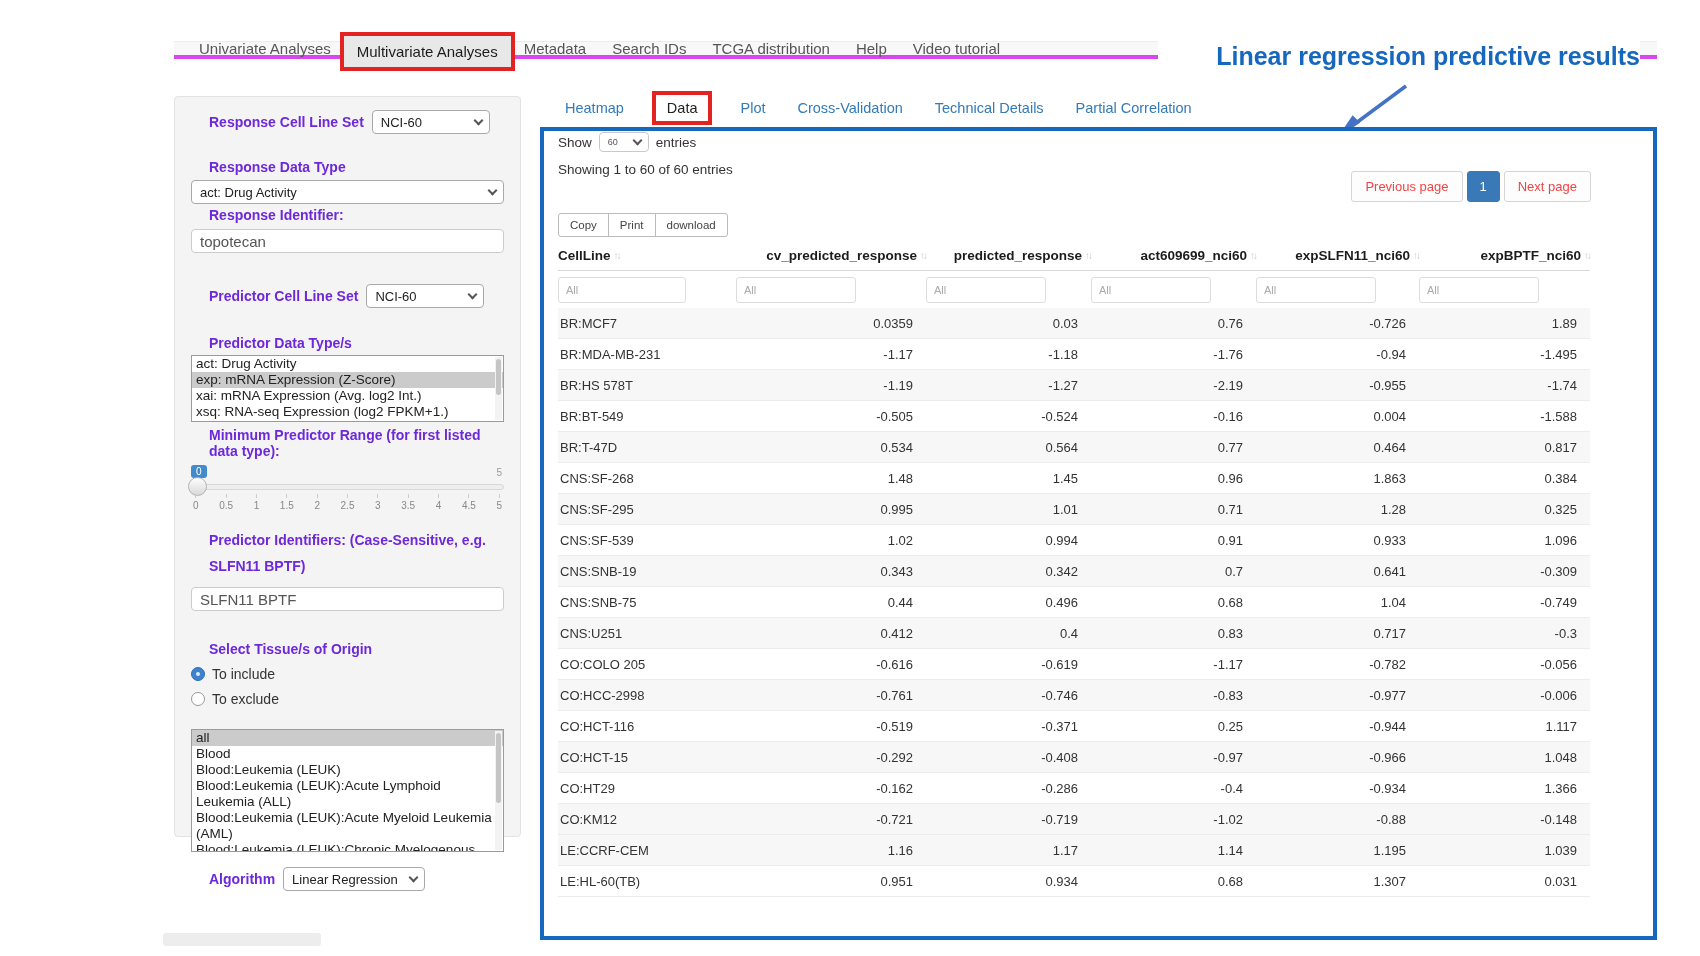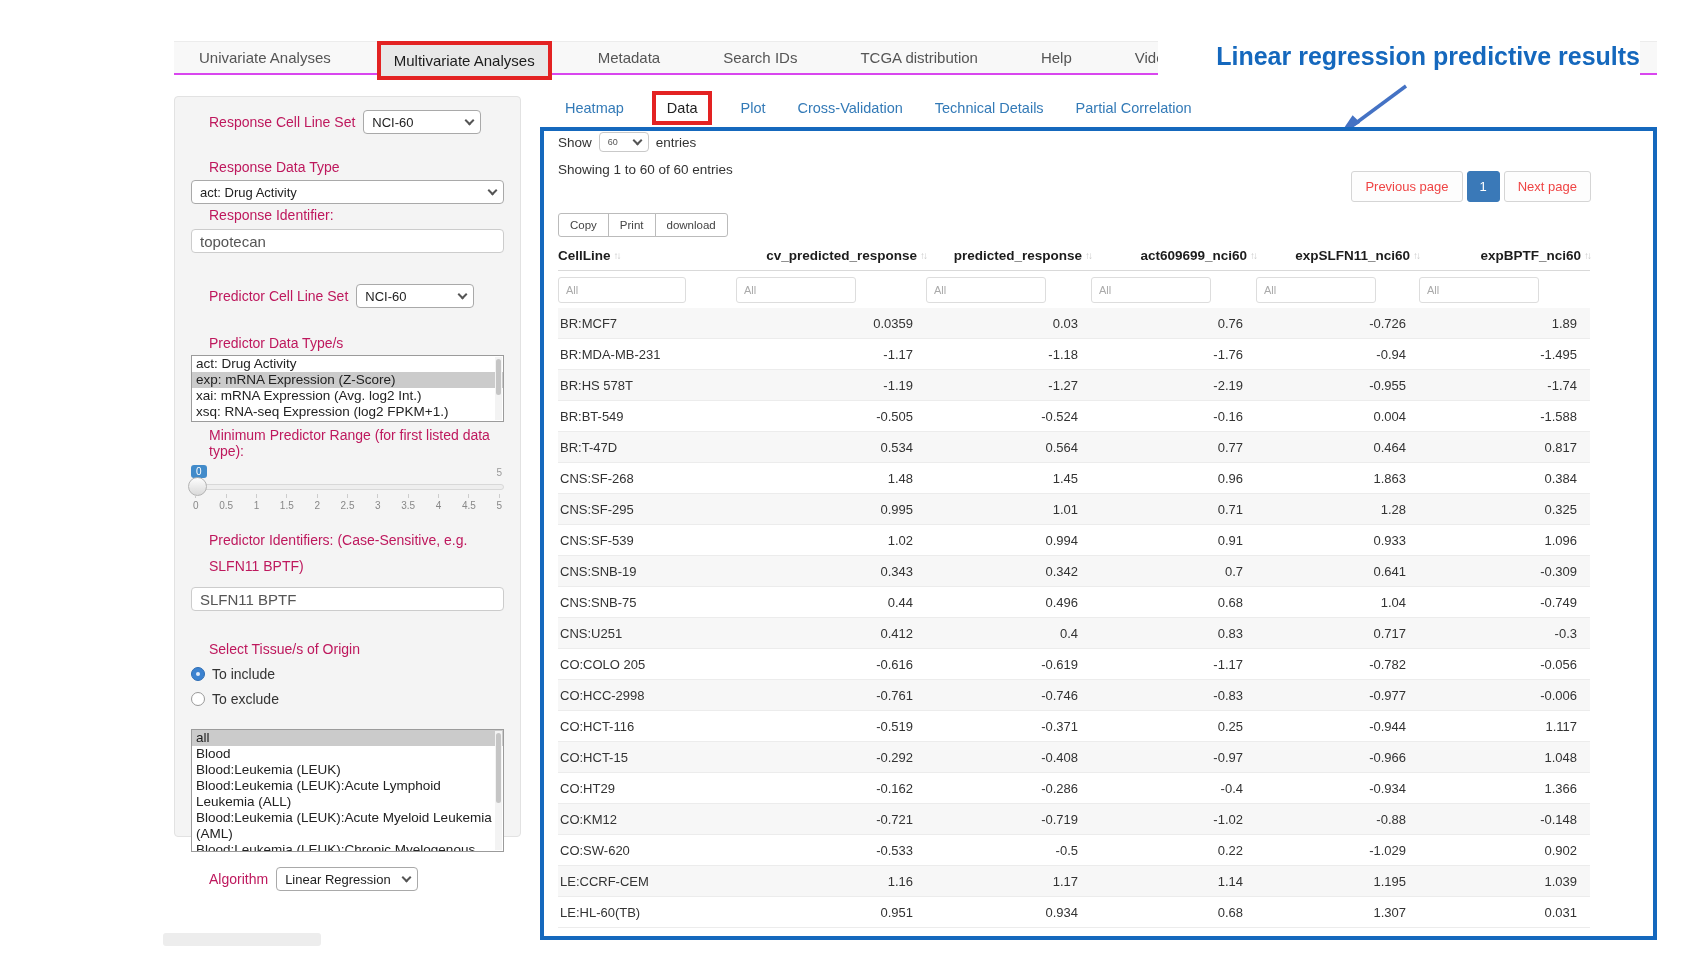--- a/index.html
+++ b/index.html
@@ -1,36 +1,36 @@
 <!DOCTYPE html>
 <html><head>
 <meta charset="utf-8">
 <style>
   * { margin:0; padding:0; box-sizing:border-box; }
   body { background:#ffffff; font-family:"Liberation Sans","DejaVu Sans",sans-serif; }
   #canvas { position:relative; width:1700px; height:956px; background:#fff; overflow:hidden; }
 
   
-  #top-nav { position:absolute; left:174px; top:41px; width:1483px; height:34px;
-    background:#f8f8f8; border-top:1px solid #ececec; border-bottom:2px solid #d946ef;
-    display:flex; align-items:center; padding-left:12px;gap:37px; }
+  #top-nav { position:absolute; left:174px; top:41px; width:1483px; height:18px;
+    background:#f8f8f8; border-top:1px solid #ececec; border-bottom:4px solid #d946ef;
+    display:flex; align-items:center; padding-left:12px; }
   .nav-item { padding:7px 13px; font-size:15px; color:#555; white-space:nowrap; cursor:pointer; }
   .nav-item.active { color:#1c1c1c; background:#e8e8e8;margin-top:6px; }
   .red-boxed { outline:4px solid #e32222; }
 
   
   #annotation { position:absolute; left:1158px; top:35px; width:482px; height:42px;
     background:#fff; display:flex; align-items:center; justify-content:flex-end;
     font-size:25px; font-weight:700; color:#1568bd; }
   #annotation-arrow { position:absolute; left:1330px; top:82px; }
 
   
   #sidebar { position:absolute; left:174px; top:96px; width:347px; height:741px;
     background:#f4f4f4; border:1px solid #e2e2e2; border-radius:4px; padding:13px 16px; font-size:14px; color:#333; }
-  .lbl { font-weight:400; font-size:14px; color:#be185d;padding-left:18px; }
+  .lbl { font-weight:700; font-size:14px; color:#6d28d9;padding-left:18px; }
   .inline-row { display:flex; align-items:center; gap:8px; }
   .sel { background:#fff; border:1px solid #a9a9a9; border-radius:4px; height:24px;
     display:flex; align-items:center; justify-content:space-between; padding:0 7px 0 8px; font-size:13px; color:#222; cursor:pointer; }
   .chev { width:7px; height:7px; border-right:2px solid #555; border-bottom:2px solid #555;
     transform:rotate(45deg); margin-top:-3px; flex:none; margin-left:6px; }
   .txt-input { width:100%; height:24px; border:1px solid #ccc; border-radius:4px; background:#fff;
     font-size:15px; color:#555; padding:0 8px; font-family:inherit; }
   .listbox { position:relative; background:#fff; border:1px solid #9b9b9b; overflow:hidden; }
   .lb-item { font-size:13.5px; line-height:16px; padding:0 10px 0 4px; color:#222; white-space:nowrap; overflow:hidden; cursor:pointer; }
   .lb-item.wrap { white-space:normal; }
@@ -401,28 +401,20 @@
             <div class="td td-num">1.366</div>
           </div>
           <div class="t-row data-row odd">
             <div class="td td-name">CO:KM12</div>
             <div class="td td-num">-0.721</div>
             <div class="td td-num">-0.719</div>
             <div class="td td-num">-1.02</div>
             <div class="td td-num">-0.88</div>
             <div class="td td-num">-0.148</div>
           </div>
-          <div class="t-row data-row">
-            <div class="td td-name">CO:SW-620</div>
-            <div class="td td-num">-0.533</div>
-            <div class="td td-num">-0.5</div>
-            <div class="td td-num">0.22</div>
-            <div class="td td-num">-1.029</div>
-            <div class="td td-num">0.902</div>
-          </div>
           <div class="t-row data-row odd">
             <div class="td td-name">LE:CCRF-CEM</div>
             <div class="td td-num">1.16</div>
             <div class="td td-num">1.17</div>
             <div class="td td-num">1.14</div>
             <div class="td td-num">1.195</div>
             <div class="td td-num">1.039</div>
           </div>
           <div class="t-row data-row">
             <div class="td td-name">LE:HL-60(TB)</div>

